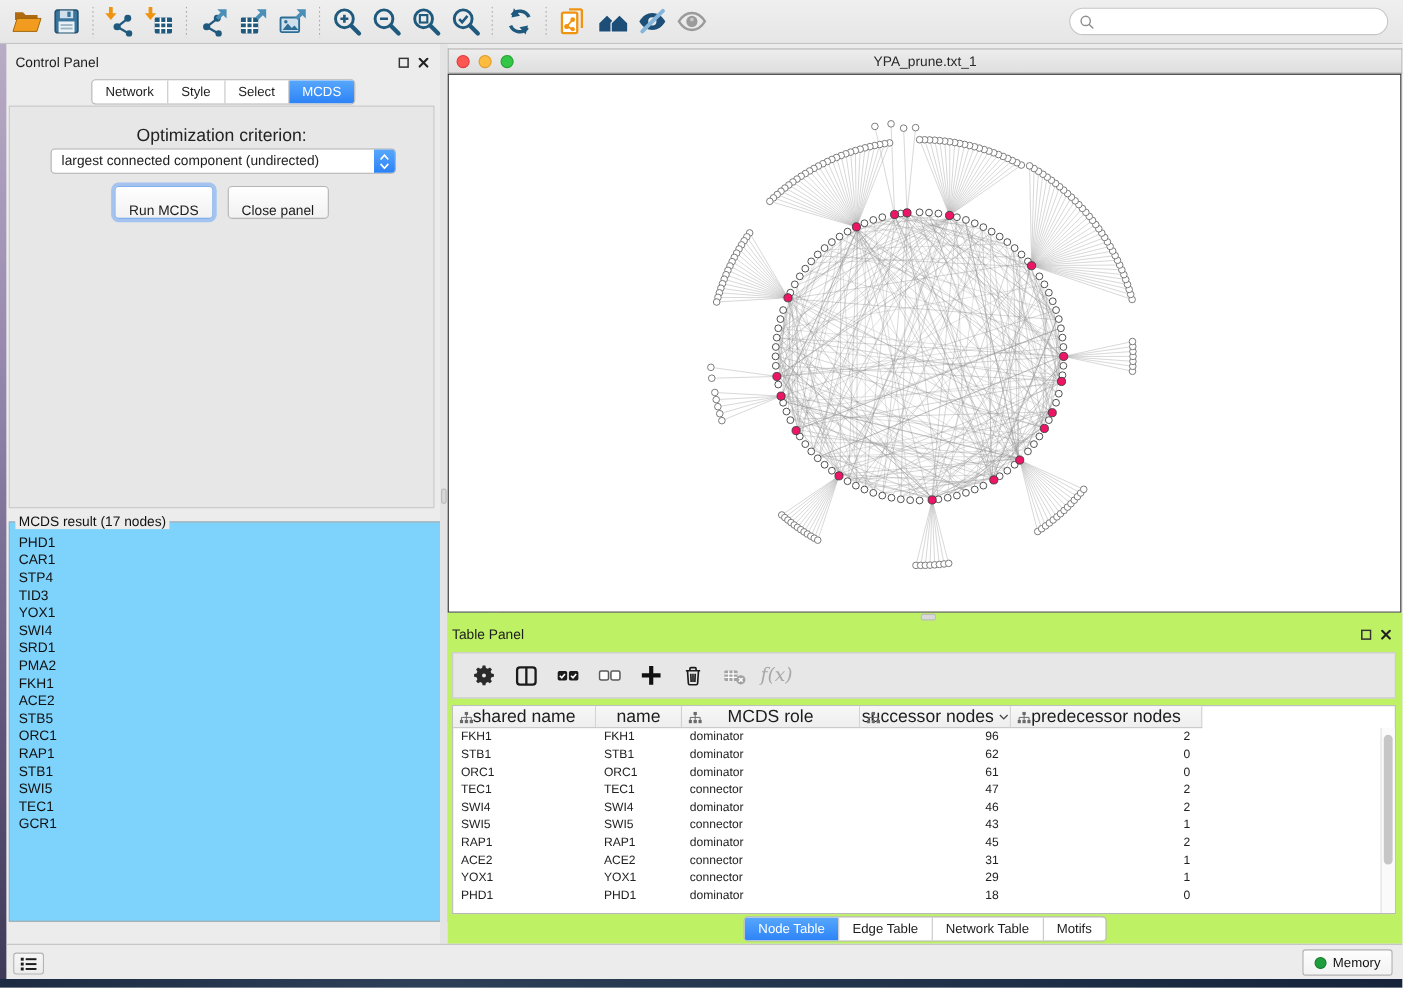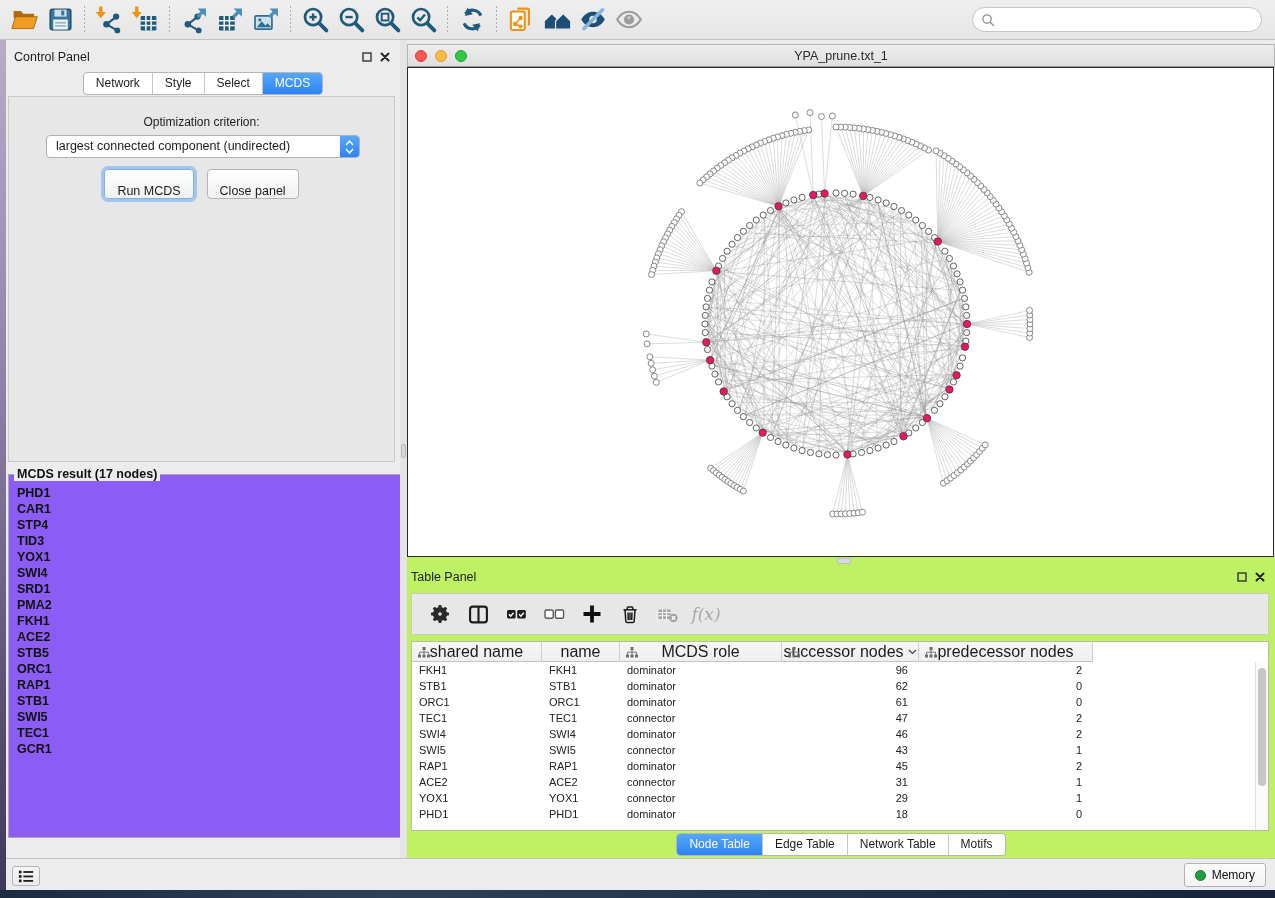--- a/index.html
+++ b/index.html
@@ -33,29 +33,29 @@
   .btn { background:linear-gradient(#ffffff,#f1f1f1); border:1px solid #b5b5b5; border-radius:4px;
     font-size:12.5px; padding:14px 12px; height:22px; color:#1c1c1c; font-family:"Liberation Sans",sans-serif; }
   .btn.focus { border-color:#7fb0ef; box-shadow:0 0 0 3px rgba(110,165,245,.55); }
 
   
   .control-panel { position:absolute; left:6px; top:40px; width:394px; height:818px; background:#ececec; }
   .cp-titlebar { position:absolute; left:0; top:6px; width:100%; height:22px; display:flex; align-items:center; padding:0 10px 0 8px; }
   .cp-titlebar .panel-title { flex:1; }
   .cp-tabs { position:absolute; left:0; top:32px; width:100%; text-align:center; }
   .cp-body { position:absolute; left:2px; top:56px; width:387px; height:366px; background:#e7e7e7; border:1px solid #c9c9c9; }
-  .opt-label { position:absolute; top:18px; width:100%; text-align:center; font-size:12px; }
+  .opt-label { position:absolute; top:18px; width:100%; text-align:center; font-size:16px; }
   .select { position:absolute; left:37px; top:38px; width:314px; height:23px; background:#fff;
     border:1px solid #b0b0b0; border-radius:4px; display:flex; align-items:stretch;justify-content:flex-end; }
   .select .txt { flex:1; font-size:12.5px; line-height:21px; padding-left:9px; white-space:nowrap; overflow:hidden; }
   .select .cap { width:19px; background:linear-gradient(#58a7fc,#2c82f7); border-radius:0 3px 3px 0;
     display:flex; flex-direction:column; align-items:center; justify-content:center; gap:2px; }
   .cp-buttons { position:absolute; top:72px; width:100%; display:flex; justify-content:center; gap:13px; }
   .mcds-fieldset { position:absolute; left:2px; top:427px; width:449px; height:371px;
-    border:1px solid #a9a9a9; background:#8b5cf6;font-weight:bold; }
+    border:1px solid #a9a9a9; background:#7dd3fc; }
   .mcds-fieldset legend { font-size:12.5px; background:#ececec; padding:0 3px; margin-left:5px; color:#111; }
   .mcds-list { position:absolute; left:1px; top:2px; right:14px; bottom:2px; overflow:hidden; padding:2px 0 0 7px; }
   .mcds-item { font-size:12.5px; line-height:16px; color:#111; }
   .mcds-scroll { position:absolute; right:1px; top:2px; width:12px; bottom:2px; background:#fbfbfb; border-left:1px solid #e2e2e2; }
 
   
   .v-split { position:absolute; left:400px; top:40px; width:7px; height:818px; background:#e4e4e4; }
   .v-split .grip { position:absolute; left:1px; top:404px; width:5px; height:14px; background:#d7d7d7; border:1px solid #b9b9b9; border-radius:2px; }
 
   

